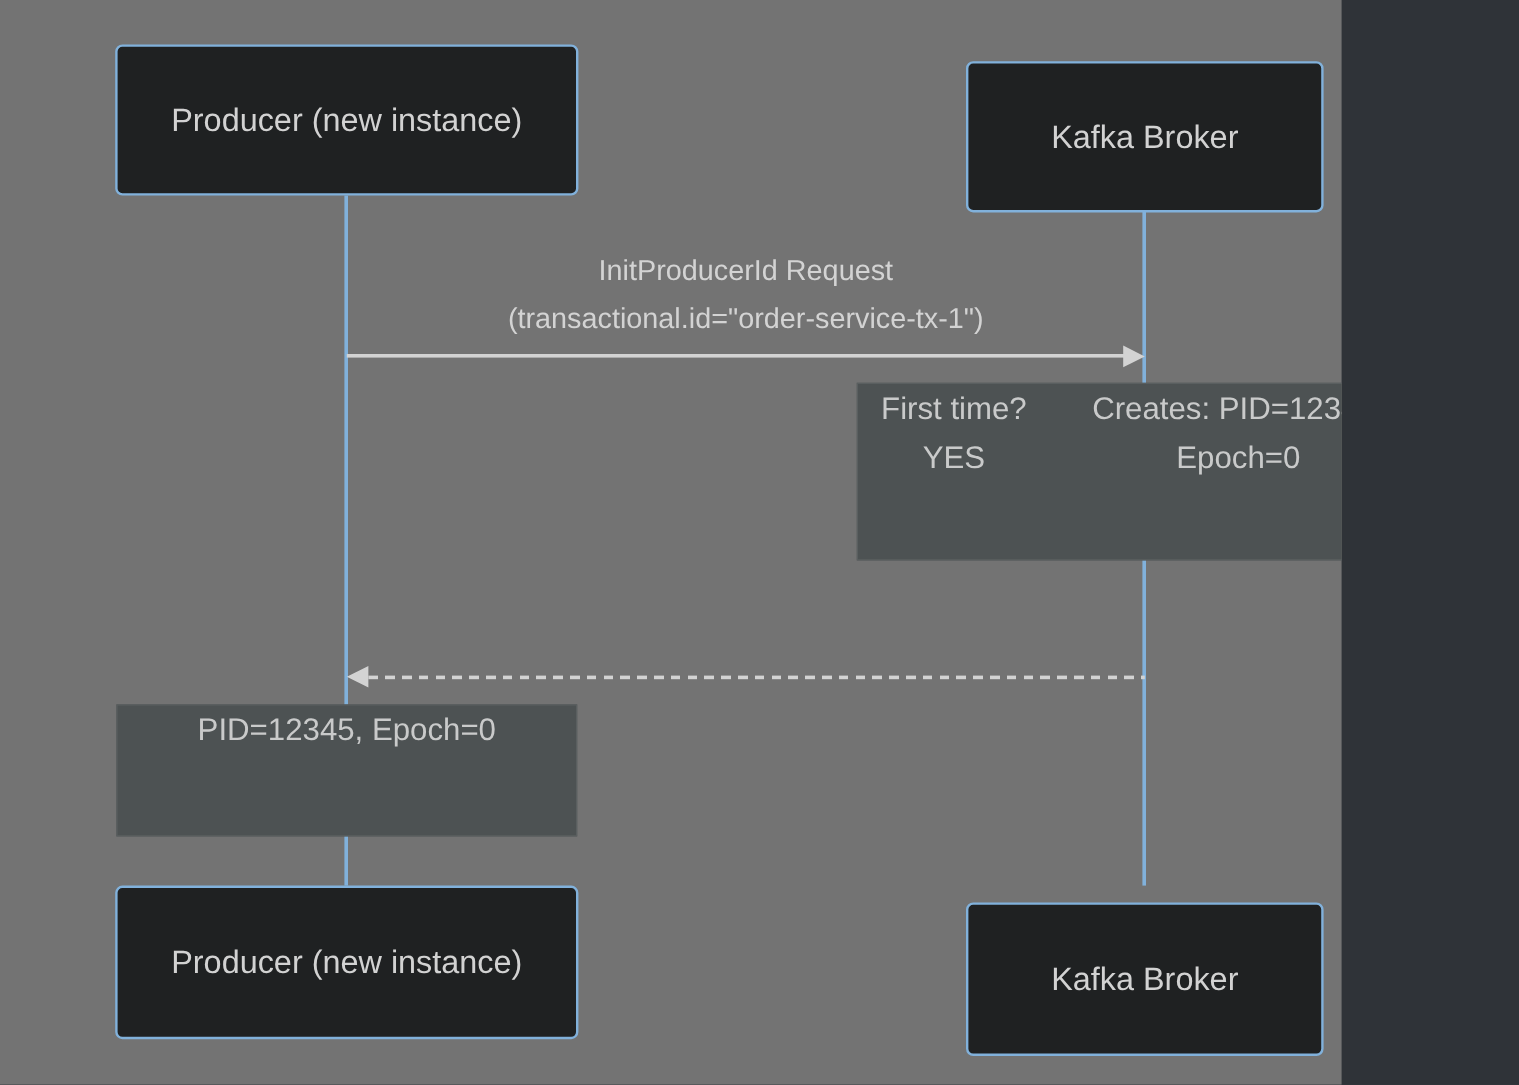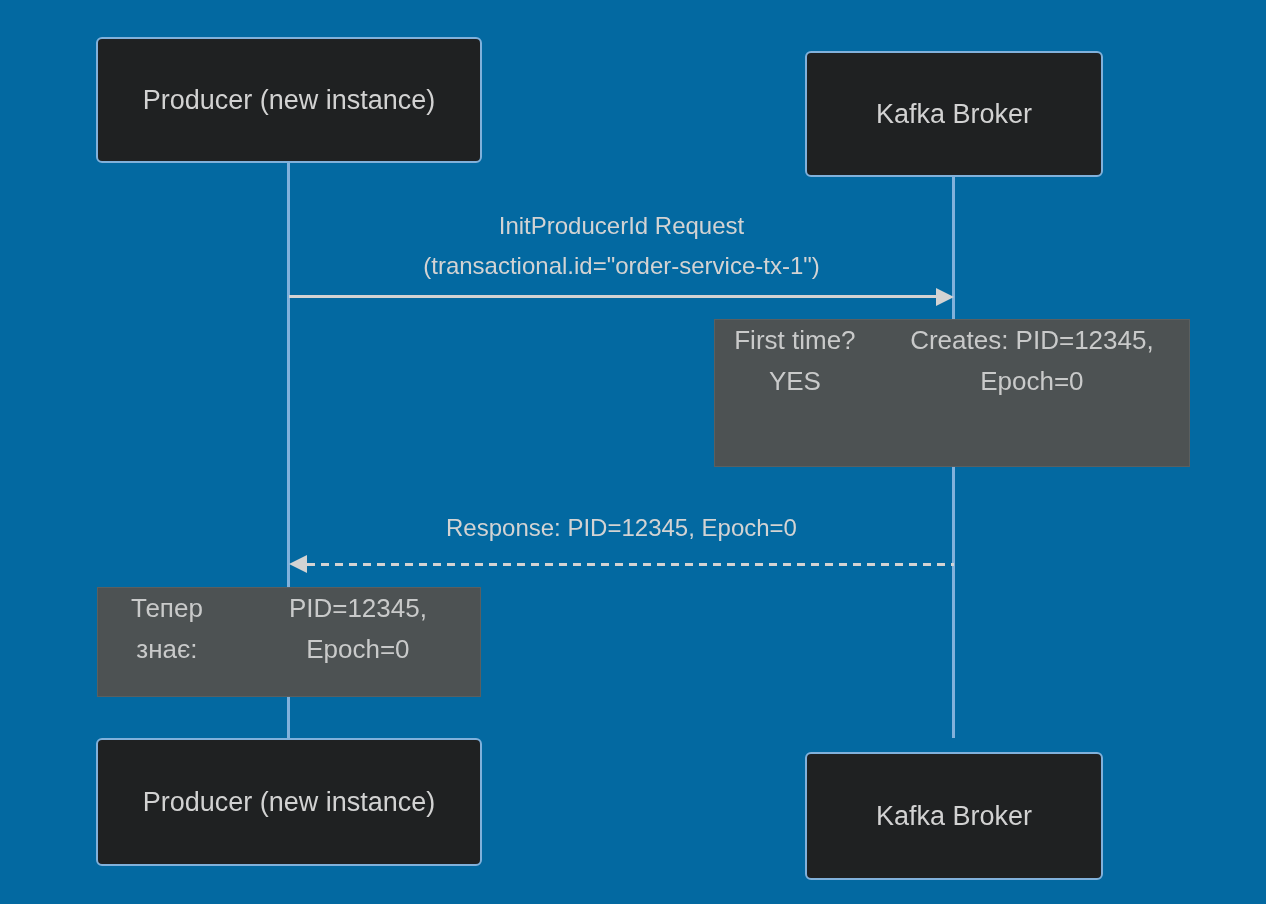--- a/index.html
+++ b/index.html
@@ -1,23 +1,23 @@
 <!DOCTYPE html>
 <html><head>
 <meta charset="utf-8">
 <style>
   * { box-sizing: border-box; margin: 0; padding: 0; }
   html, body { background: #2f3338; }
   body { font-family: "Liberation Sans", sans-serif; }
 
   .canvas {
     position: relative;
-    width: 1266px;
+    width: 1118px;
     height: 904px;
-    background: #0369a1;
+    background: #737373;
     overflow: hidden;
   }
 
   
   .actor {
     position: absolute;
     background: #1f2122;
     border: 2px solid #81b1db;
     border-radius: 6px;
     display: flex;
@@ -125,28 +125,24 @@
     <div>(transactional.id="order-service-tx-1")</div>
   </div>
   <div class="arrow-line solid"></div>
   <div class="arrow-head right"></div>
 
   <div class="note note-right">
     <div>First time? YES</div>
     <div>Creates: PID=12345, Epoch=0</div>
   </div>
 
-  <div class="msg-label msg2">
-    <div>Response: PID=12345, Epoch=0</div>
-  </div>
   <div class="arrow-line dashed"></div>
   <div class="arrow-head left"></div>
 
   <div class="note note-left">
-    <div>Тепер знає:</div>
     <div>PID=12345, Epoch=0</div>
   </div>
 
   <div class="actor bottom producer">
     <span>Producer (new instance)</span>
   </div>
   <div class="actor bottom kafka">
     <span>Kafka Broker</span>
   </div>
 

